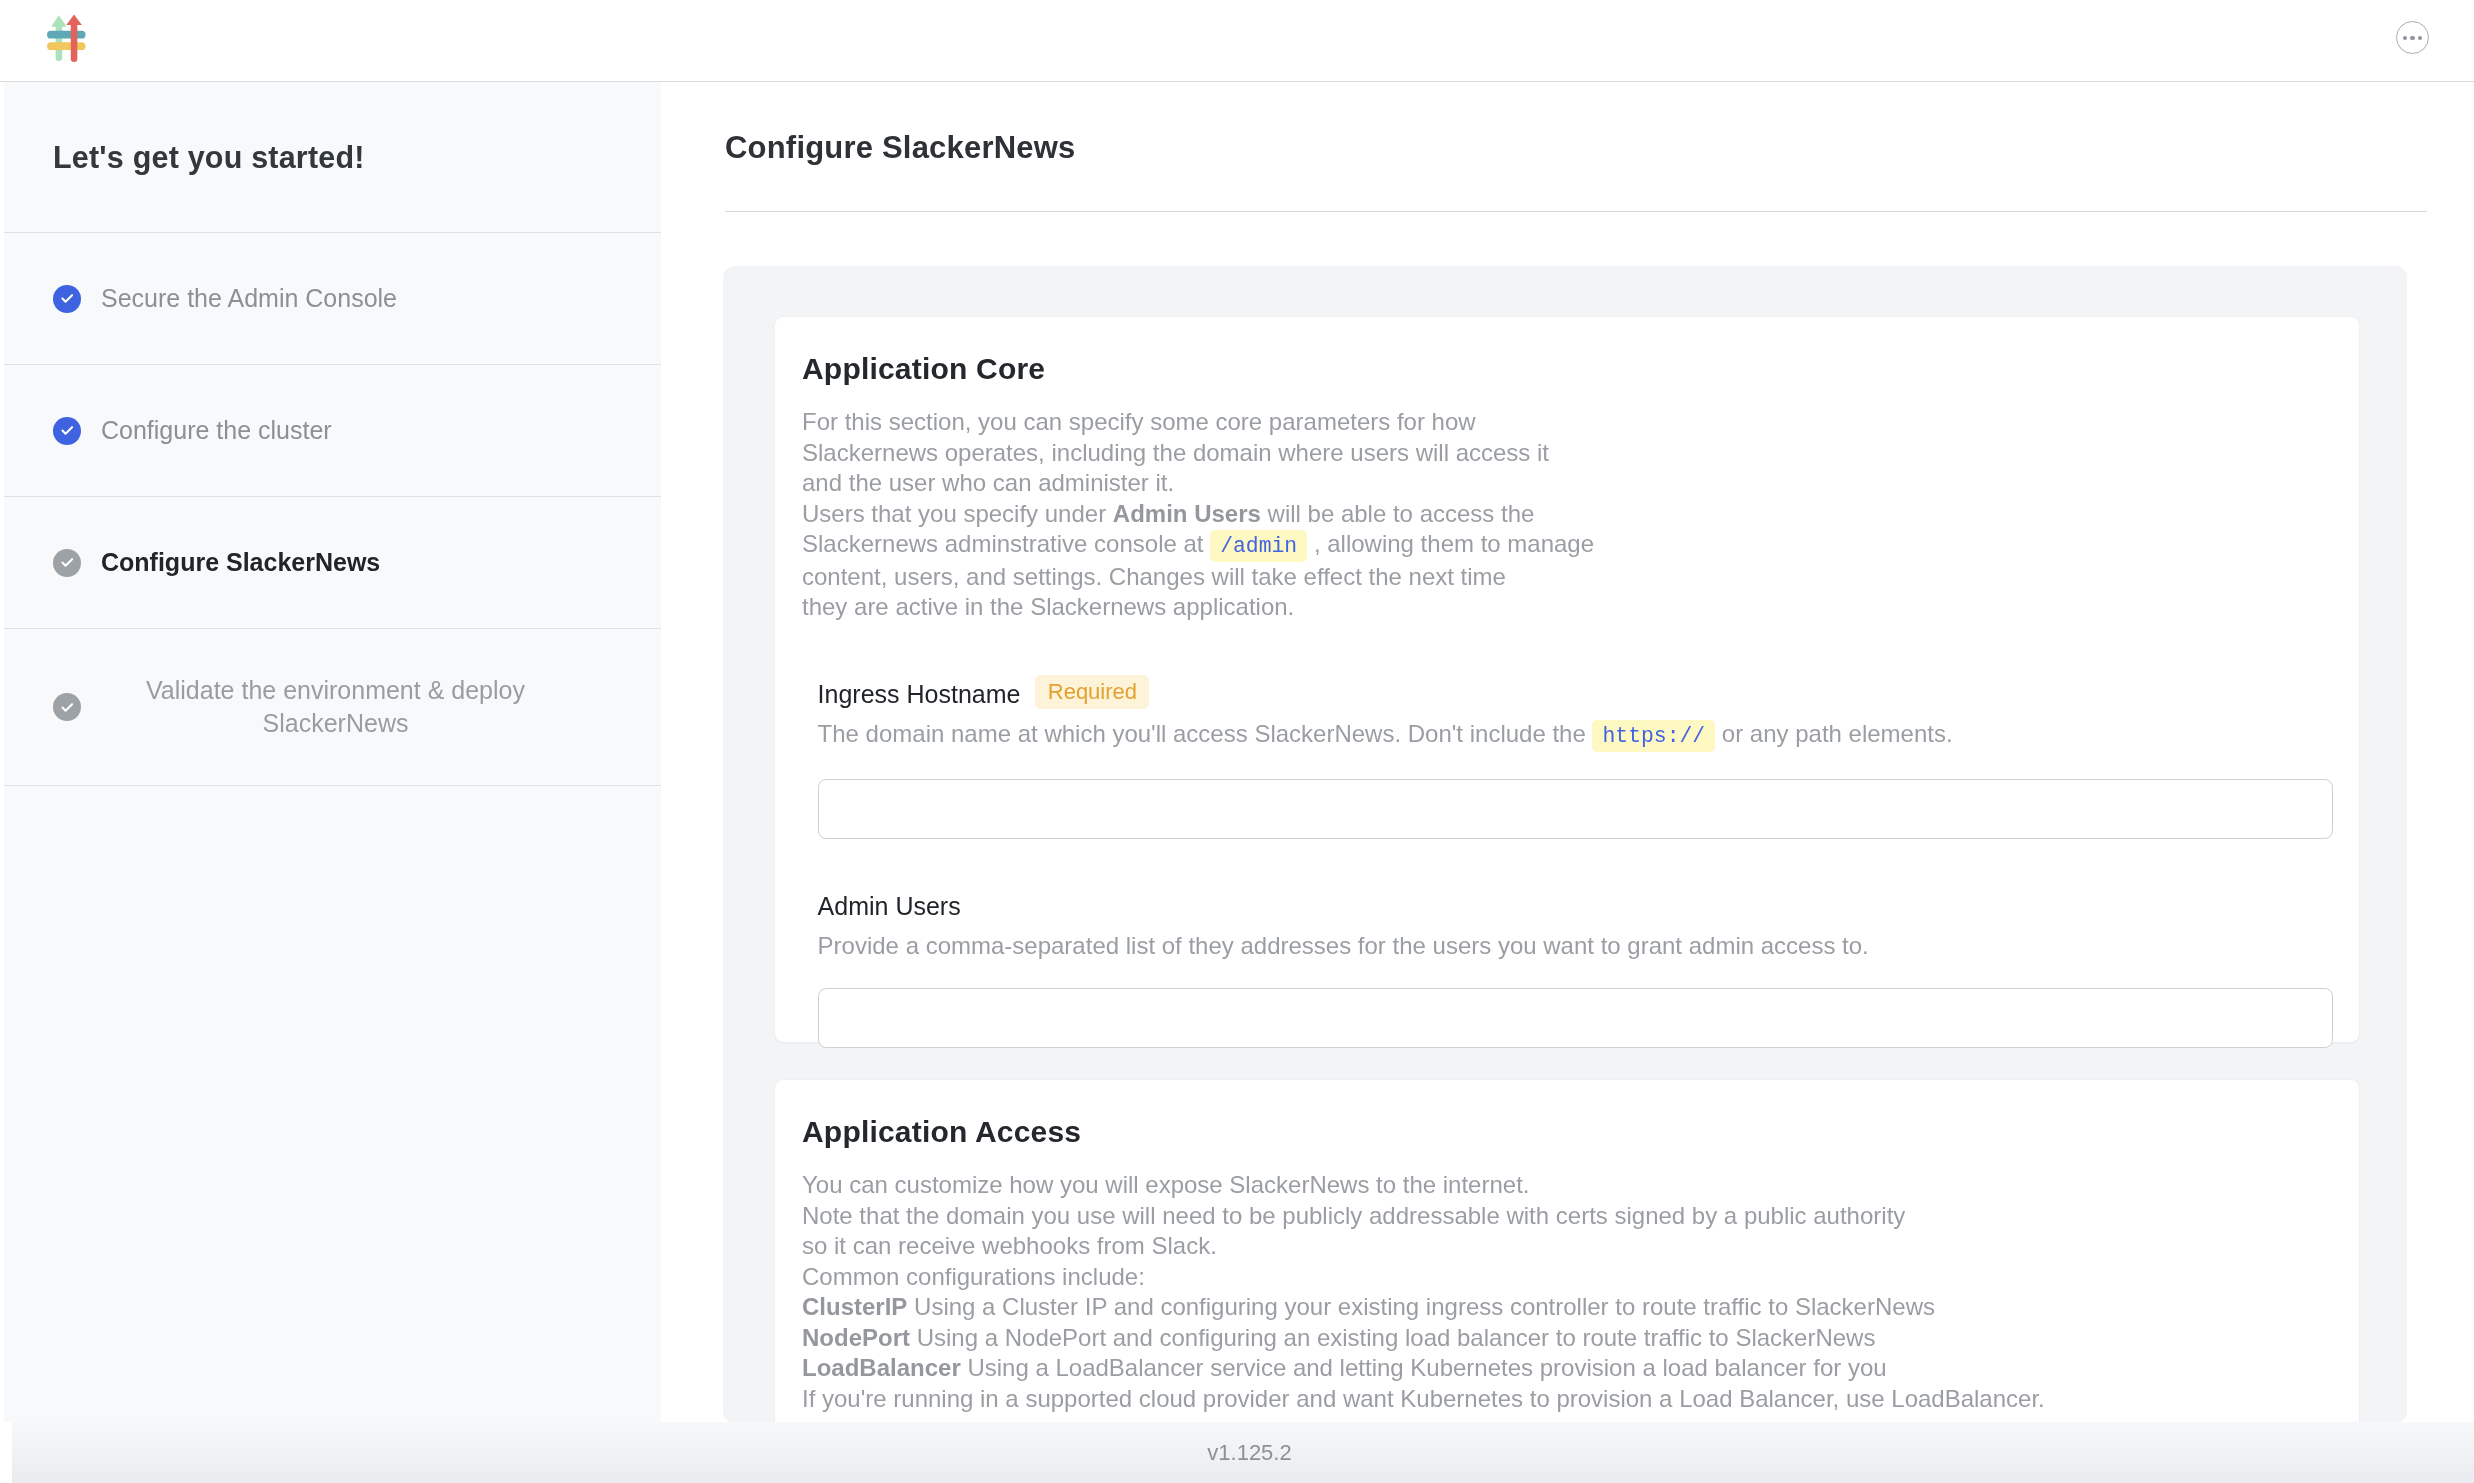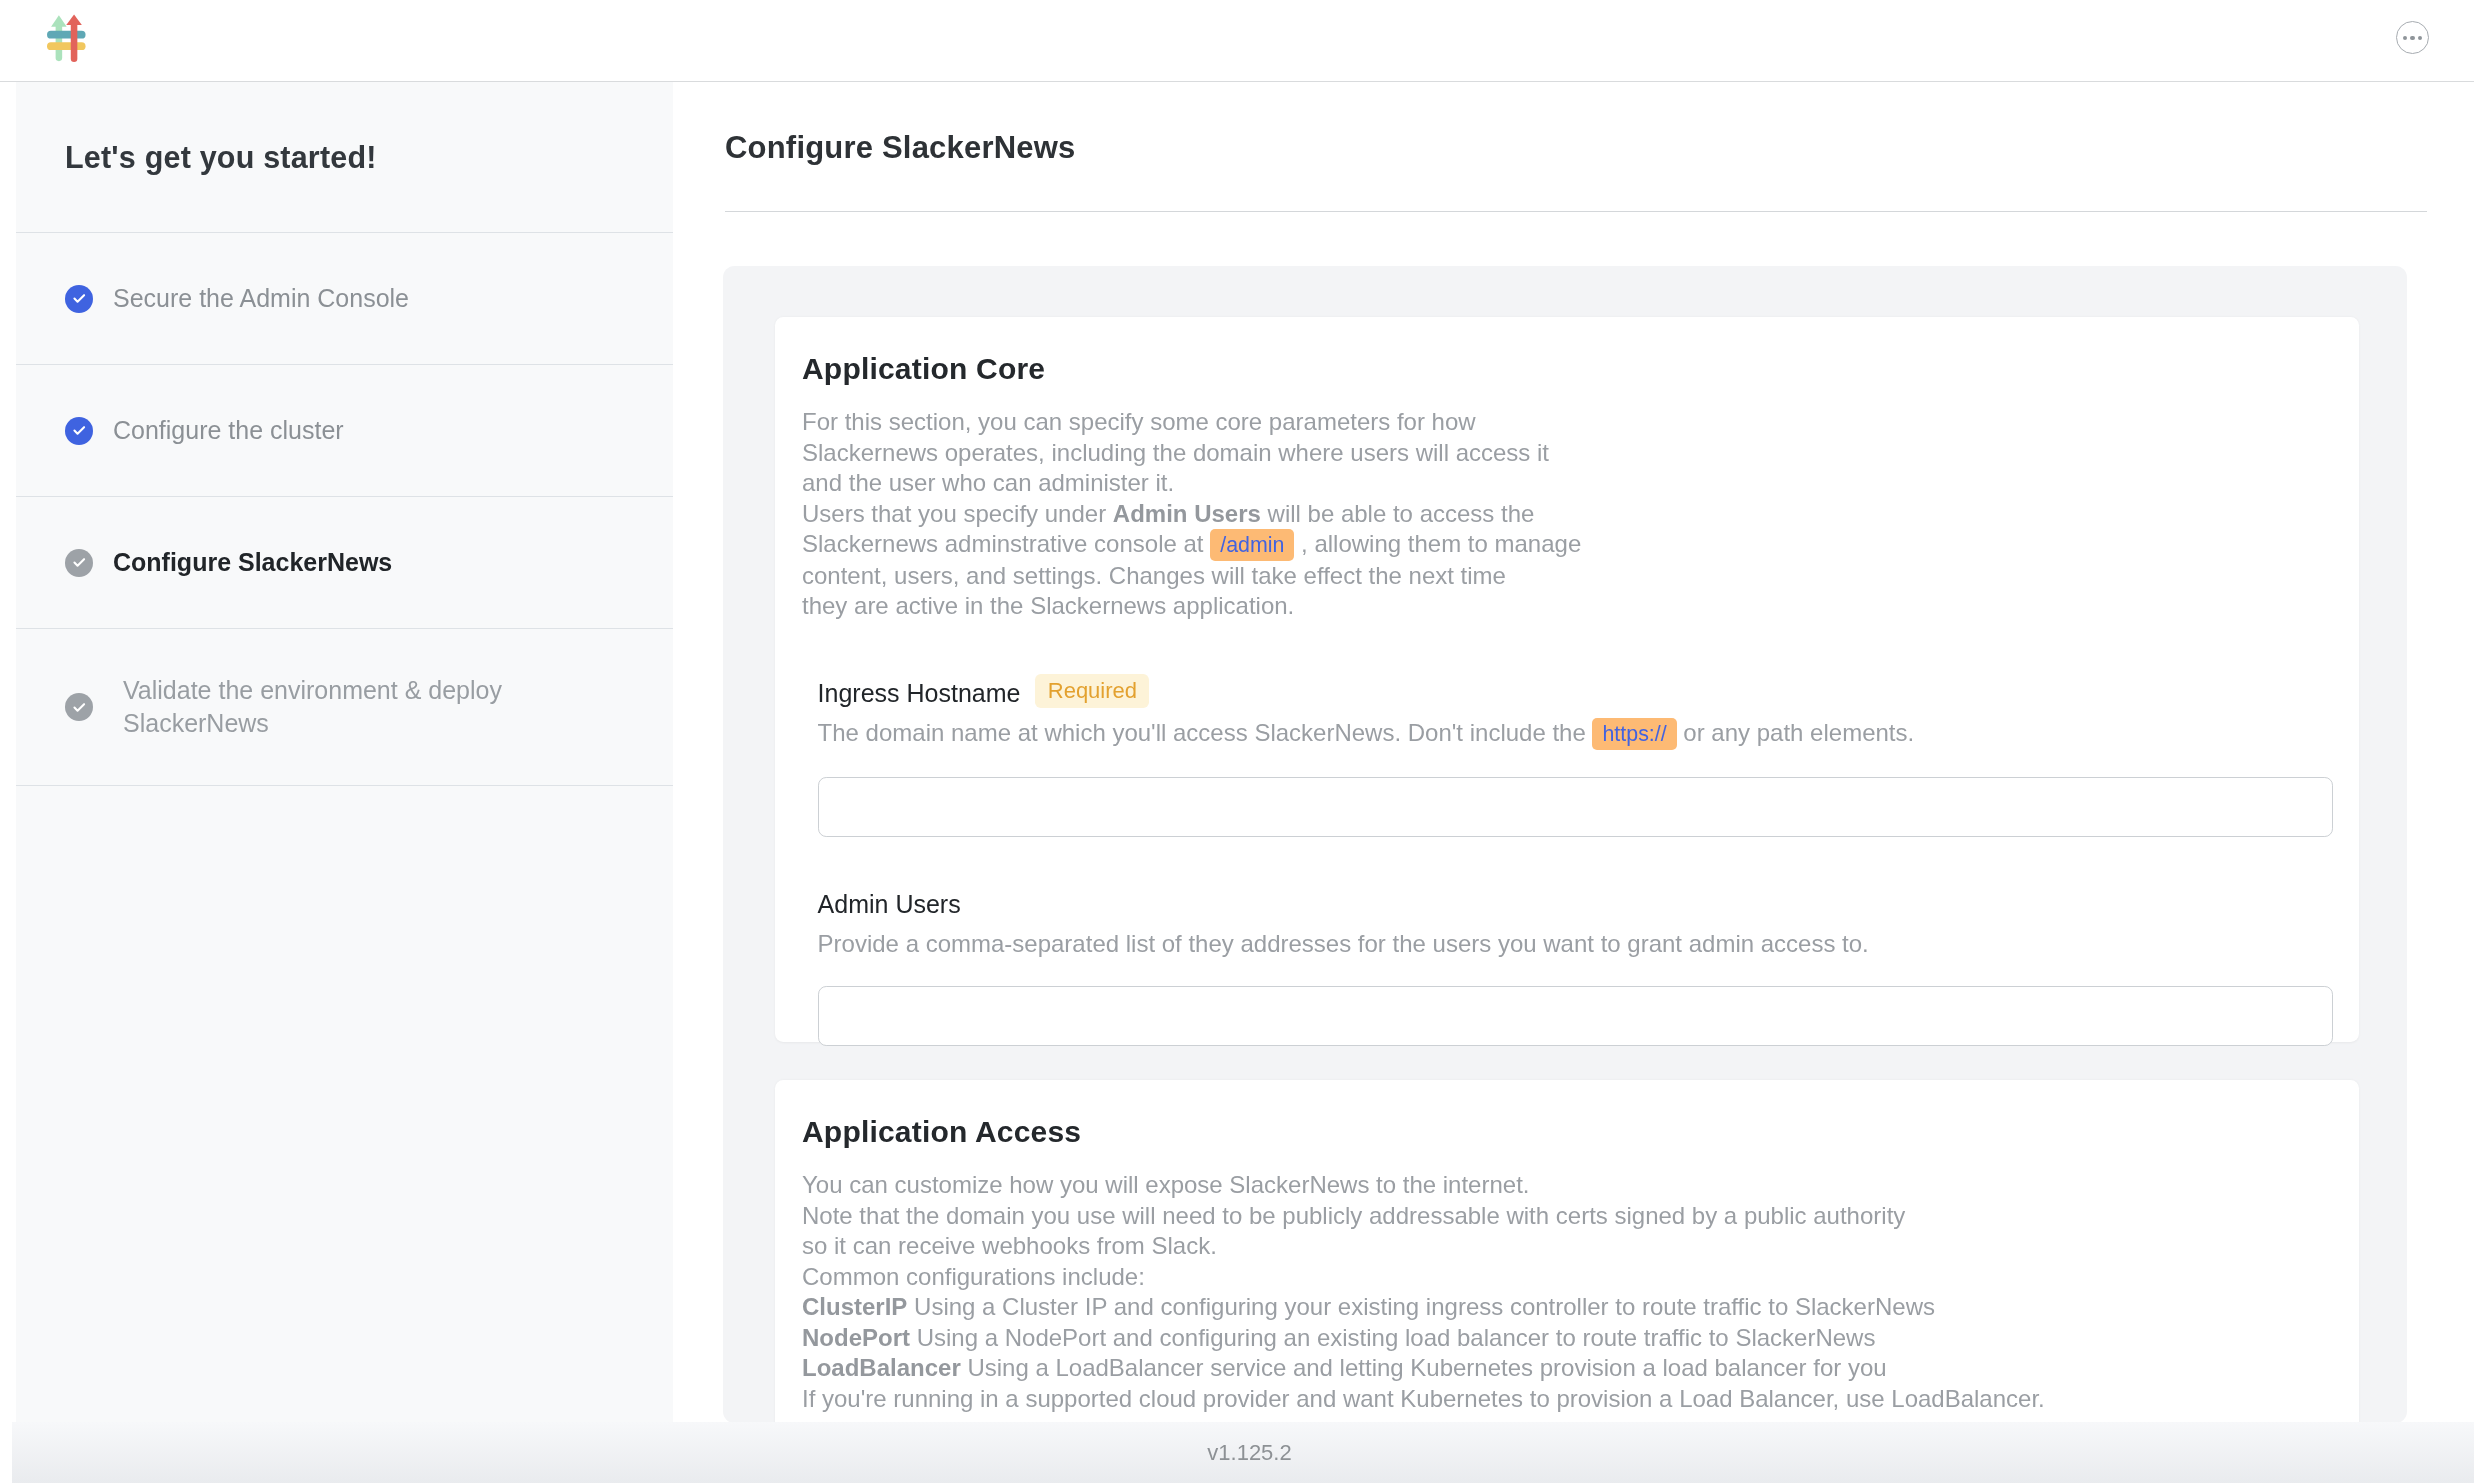--- a/index.html
+++ b/index.html
@@ -13,22 +13,22 @@
   
   .topbar{ position:absolute; top:0; left:0; width:2475px; height:82px;
     background:#fff; border-bottom:1.6px solid #d9dbdd; z-index:30; }
   .logo{ position:absolute; left:47px; top:14px; width:41px; height:50px; }
   .menu-btn{ position:absolute; right:46px; top:21.4px; width:33px; height:33px;
     border-radius:50%; border:1.6px solid #a7acb1; background:#fff;
     display:flex; align-items:center; justify-content:center; gap:3.3px; cursor:pointer; }
   .menu-btn .dot{ width:4.1px; height:4.1px; border-radius:50%; background:#8f959a; }
 
   
-  .sidebar{ position:absolute; left:16px; top:82px; width:657px; height:1340px;
-    background:#f8f9fa; z-index:10; }
+  .sidebar{ position:absolute; left:4px; top:82px; width:657px; height:1340px;
+    background:#f8f9fa; z-index:10;text-align:center; }
   .sidebar-header{ height:151px; display:flex; align-items:center;
     padding:0 49px; border-bottom:0.8px solid #dee2e6; }
   .sidebar-title{ font-size:30.5px; font-weight:bold; color:#33383d; letter-spacing:0.2px; }
   .step{ display:flex; align-items:center; gap:20px; padding:16.5px 49px;
     min-height:132px; border-bottom:0.8px solid #dee2e6; cursor:pointer; }
   .step-validate{ min-height:157px;gap:30px; }
   .check{ width:28px; height:28px; border-radius:50%; flex:none;
     display:flex; align-items:center; justify-content:center; }
   .check svg{ width:16.5px; height:16.5px; }
   .check.done{ background:#3f63e0; }
@@ -55,22 +55,22 @@
   .desc strong{ font-weight:bold; color:#94989d; }
 
   .field{ margin-left:15.6px; }
   .field-ingress{ margin-top:40px; }
   .field-admin{ margin-top:53px; }
   .label-row{ display:flex; align-items:flex-end; gap:15px; }
   .field-label{ font-size:25px; color:#212529; }
   .badge{ font-size:22px; color:#e3a12f; background:#fdf3d8;
     padding:4.1px 12.3px; border-radius:5.8px;margin-top:12px; }
   .help{ margin-top:10px; font-size:24px; line-height:30.5px; color:#9a9ea3; }
-  .chip{ font-family:Liberation Sans, sans-serif;
-    font-size:21.4px; color:#4263e0; background:#fdba74;
+  .chip{ font-family:Liberation Mono, monospace;
+    font-size:21.4px; color:#4263e0; background:#fef9c3;
     padding:4.1px 10px; border-radius:5px; white-space:nowrap; }
   .text-input{ display:block; margin-top:27px; width:1515px; height:60px;
     border:1.6px solid #ccd0d4; border-radius:8.2px; background:#fff;
     font-size:25px; padding:0 18px; color:#212529; outline:none;
     font-family:"Liberation Sans","DejaVu Sans",sans-serif; }
 
   
   .footer{ position:absolute; left:12px; bottom:0; width:2475px; height:62px; z-index:40;
     background:linear-gradient(180deg,#f7f8fa 0%,#e9ebee 100%);
     display:flex; align-items:center; justify-content:center; }

